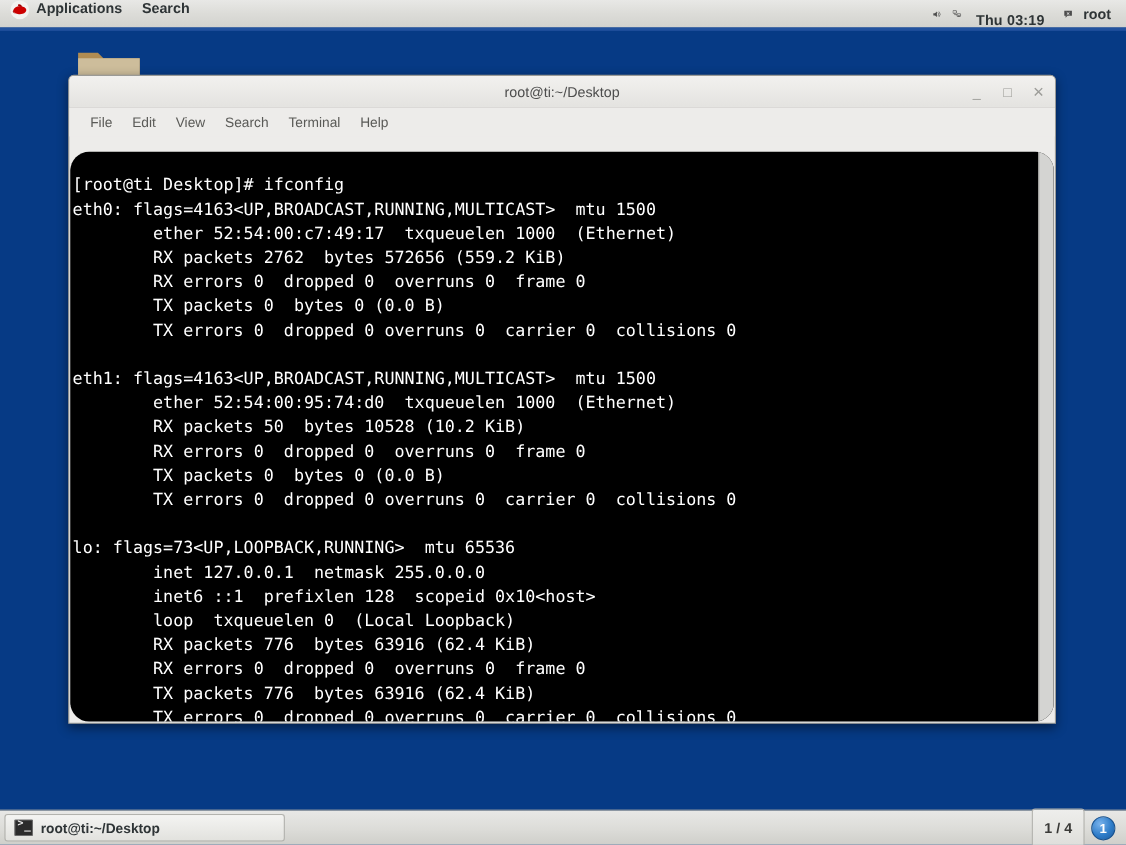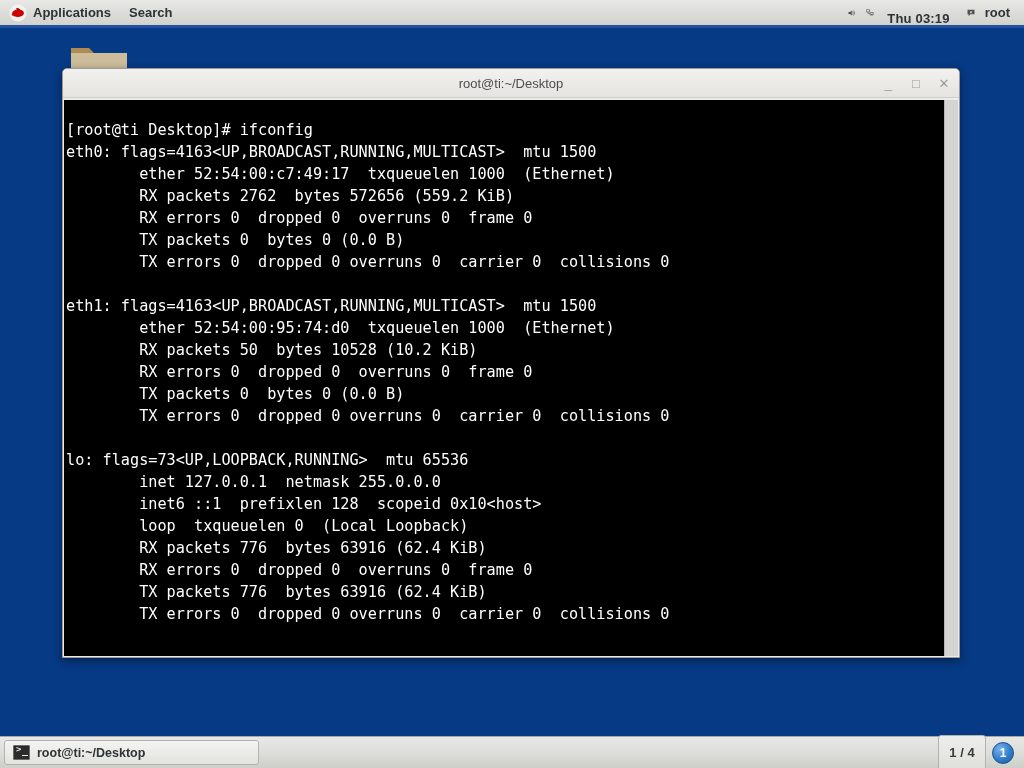--- a/index.html
+++ b/index.html
@@ -21,21 +21,21 @@
     position: absolute; top: 0; left: 0;
     width: 1024px; height: 28px;
     background: linear-gradient(to bottom, #e8e8e6 0%, #dcdcd8 50%, #d2d2ce 100%);
     border-bottom: 3px solid #22529e;
     display: flex; align-items: center;
     font-size: 13px; color: #2e3436;
   }
   #top-panel .left { display: flex; align-items: center; height: 100%; }
   #top-panel .right { margin-left: auto; display: flex; align-items: center; height: 100%; padding-right: 8px; }
   .panel-item {
-    display: flex; align-items: center; gap: 6px;
+    display: flex; align-items: flex-start; gap: 6px;
     padding: 0 9px; height: 100%;
     font-weight: bold; font-size: 13px; color: #2e3436;
     cursor: default;
   }
   .redhat-logo {
     width: 18px; height: 18px; position: relative; display: inline-block;
   }
   .redhat-logo svg { display:block; }
   .clock { font-weight: bold; font-size: 13px; padding: 0 8px; letter-spacing: 0.2px; margin-top: 12px;}
   .tray-icon { width: 18px; height: 18px; display: flex; align-items: center; justify-content: center; padding: 0 5px;}
@@ -81,23 +81,24 @@
     height: 26px; display: flex; align-items: center;
     padding-left: 10px;
     background: #edecea;
     font-size: 12.5px; color: #5a5a57;
   }
   .menu-item { padding: 3px 9px; cursor: default; }
 
   #term-body {
     flex: 1; display: flex;
     background: #000;
-    margin: 2px 1px 1px 1px;
+    margin: 14px 1px 1px 1px;
     position: relative;
     overflow: hidden;
+    border-radius: 17px;
   }
   #term-text {
     flex: 1;
     color: #ffffff;
     background: #000;
     font-family: "DejaVu Sans Mono", "Liberation Mono", monospace;
     font-size: 15.2px;
     line-height: 22px;
     padding: 4px 0 0 2px;
     white-space: pre;
@@ -254,20 +255,28 @@
 
     <div id="titlebar">
       <span id="title-text">root@ti:~/Desktop</span>
       <div class="winbtns">
         <span class="winbtn">_</span>
         <span class="winbtn">□</span>
         <span class="winbtn">✕</span>
       </div>
     </div>
 
+    <div id="menubar">
+      <span class="menu-item">File</span>
+      <span class="menu-item">Edit</span>
+      <span class="menu-item">View</span>
+      <span class="menu-item">Search</span>
+      <span class="menu-item">Terminal</span>
+      <span class="menu-item">Help</span>
+    </div>
 
     <div id="term-body">
       <div id="watermark">http://blog.csdn.net/ass_assinator</div>
       <pre id="term-text">[root@ti Desktop]# ifconfig
 eth0: flags=4163&lt;UP,BROADCAST,RUNNING,MULTICAST&gt;  mtu 1500
         ether 52:54:00:c7:49:17  txqueuelen 1000  (Ethernet)
         RX packets 2762  bytes 572656 (559.2 KiB)
         RX errors 0  dropped 0  overruns 0  frame 0
         TX packets 0  bytes 0 (0.0 B)
         TX errors 0  dropped 0 overruns 0  carrier 0  collisions 0

